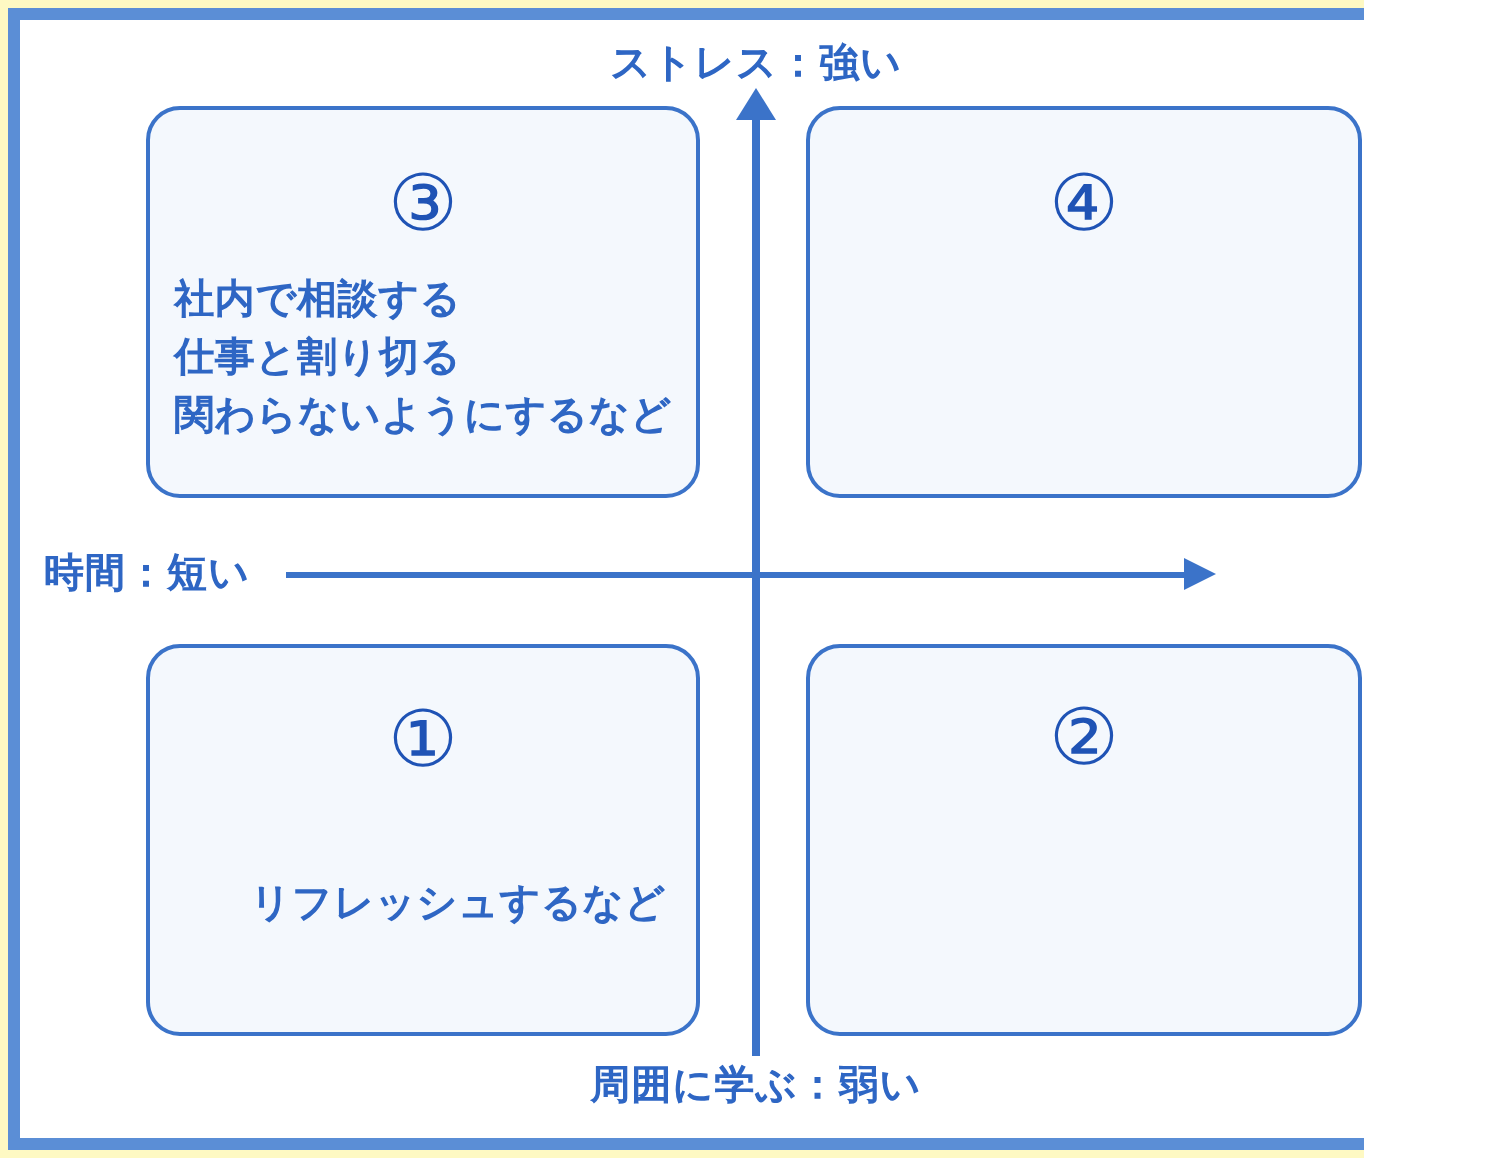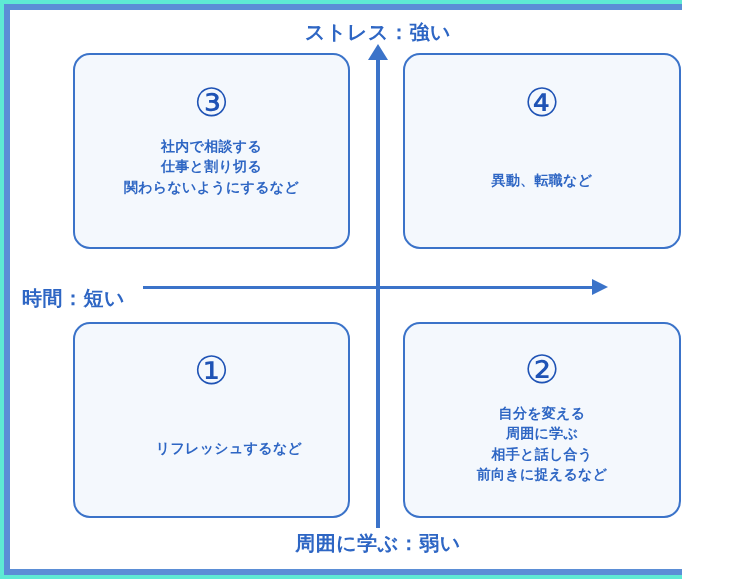--- a/index.html
+++ b/index.html
@@ -8,21 +8,21 @@
     background: #ffffff;
   }
   body {
     font-family: "Liberation Sans", "DejaVu Sans", sans-serif;
   }
 
   #canvas {
     position: relative;
     width: 682px;
     height: 579px;
-    background: #5eead4;
+    background: #fef9c3;
     box-sizing: border-box;
     overflow: hidden;
   }
 
   
   .outer-frame {
     position: absolute;
     left: 4px;
     top: 4px;
     width: 746px;
@@ -90,21 +90,21 @@
     width: max-content;
   }
   .label-stress-low {
     margin-left: 378px;
     transform: translateX(-50%);
     top: 533px;
     width: max-content;
   }
   .label-time-short {
     left: 22px;
-    top: 288px;
+    top: 277px;
     font-family: Liberation Serif, serif;
   }
   .label-time-long  {
     left: 622px;
     top: 277px;
   }
 
   
   .quad {
     position: absolute;
@@ -127,23 +127,22 @@
     font-size: 39px;
     line-height: 1;
     font-weight: normal;
     font-family: "DejaVu Sans", "Liberation Sans", sans-serif;
     user-select: none;
   }
 
   .quad-text {
     color: #2e66c4;
     font-weight: bold;
-    font-size: 14px;
+    font-size: 20px;
     line-height: 1.45;
-    text-align: center;
     letter-spacing: 0.3px;
     white-space: pre-line;
   }
 
   
   .quad-3 .quad-number { margin-top: 28px; }
   .quad-3 .quad-text   { margin-top: 14px; }
 
   .quad-4 .quad-number { margin-top: 28px; }
   .quad-4 .quad-text   { margin-top: 48px; }
@@ -176,29 +175,24 @@
 
   <div class="quad quad-3">
     <div class="quad-number">③</div>
     <div class="quad-text">社内で相談する
 仕事と割り切る
 関わらないようにするなど</div>
   </div>
 
   <div class="quad quad-4">
     <div class="quad-number">④</div>
-    <div class="quad-text">異動、転職など</div>
   </div>
 
   <div class="quad quad-1">
     <div class="quad-number">①</div>
     <div class="quad-text">リフレッシュするなど</div>
   </div>
 
   <div class="quad quad-2">
     <div class="quad-number">②</div>
-    <div class="quad-text">自分を変える
-周囲に学ぶ
-相手と話し合う
-前向きに捉えるなど</div>
   </div>
 
 </div>
 
 </body></html>

